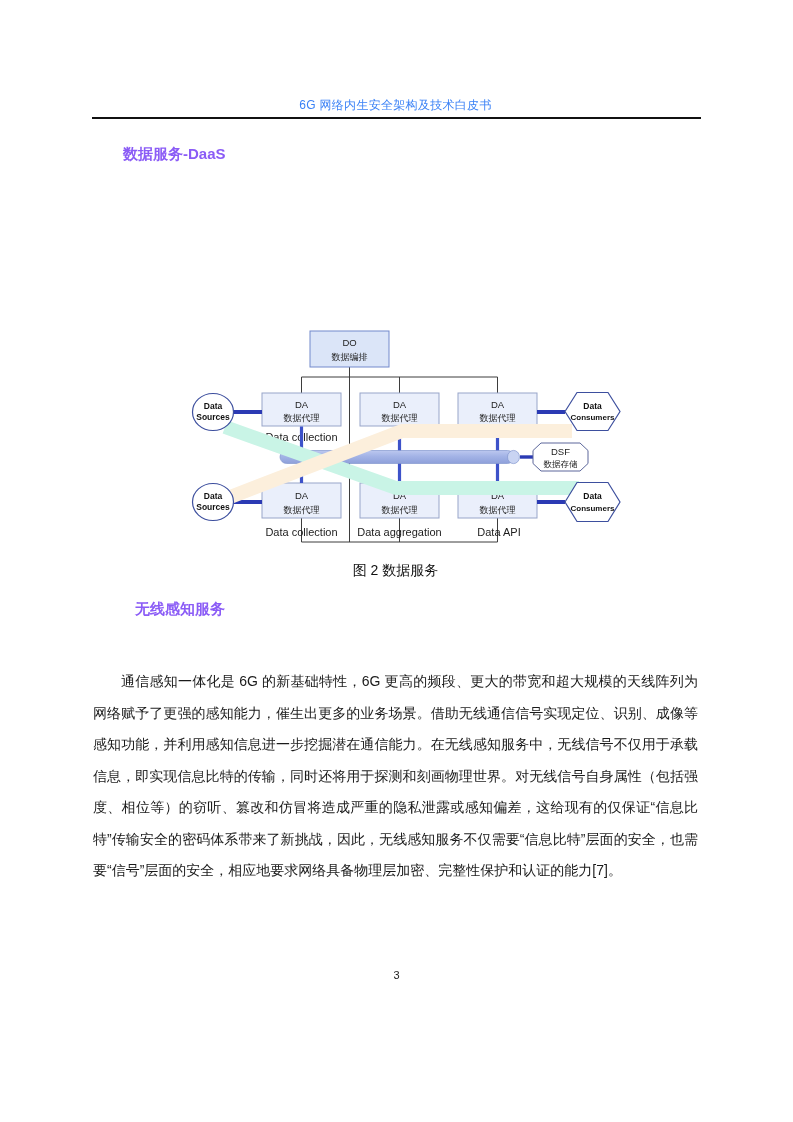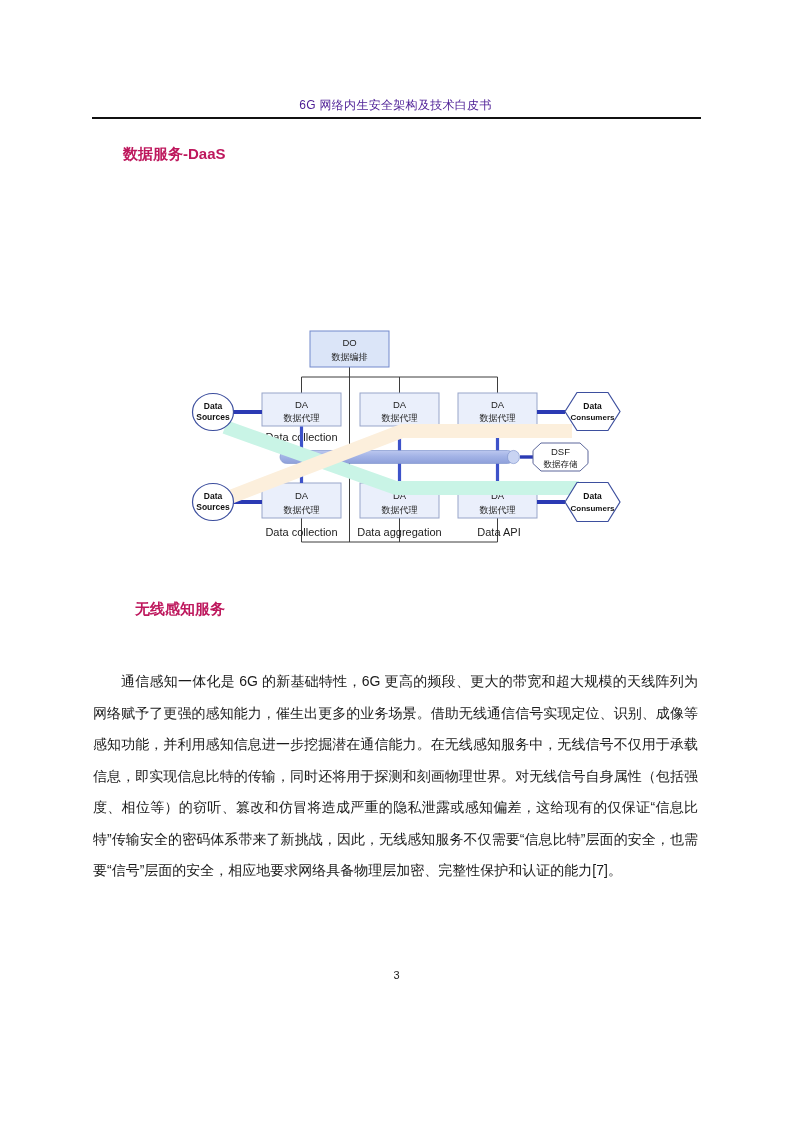--- a/index.html
+++ b/index.html
@@ -3,27 +3,27 @@
 <meta charset="utf-8">
 <style>
   html,body{margin:0;padding:0;background:#888;}
   .page{
     position:relative;width:793px;height:1122px;background:#ffffff;
     margin:0 auto;overflow:hidden;
     font-family:"Liberation Sans",sans-serif;color:#1c1c1c;
   }
   .doc-header{
     position:absolute;top:97px;left:93px;width:605px;text-align:center;
-    font-size:12px;color:#4c1d95;letter-spacing:.3px;
+    font-size:12px;color:#3b82f6;letter-spacing:.3px;
   }
   .header-rule{
     position:absolute;top:117px;left:92px;width:609px;height:2px;background:#111;
   }
   .sec-heading{
-    position:absolute;left:123px;font-size:15px;font-weight:bold;color:#be185d;text-align:center;
+    position:absolute;left:123px;font-size:15px;font-weight:bold;color:#8b5cf6;text-align:center;
   }
   .sec-heading.h1{top:145px;}
   .sec-heading.h2{top:600px;margin-left:12px;}
   .body-para{
     position:absolute;left:93px;width:605px;
     font-size:14px;line-height:31.5px;text-align:justify;text-align-last:left;
     text-indent:28px;color:#1a1a1a;
   }
   .para1{top:172px;}
   .para2{top:666px;}
@@ -148,19 +148,20 @@
       <text class="shape-lbl" x="412.5" y="78.5" font-size="8.5" text-anchor="middle">Data</text>
       <text class="shape-lbl" x="412.5" y="90" font-size="8" text-anchor="middle">Consumers</text>
     </g>
     <g>
       <path d="M385,172 L397,152.5 H428 L440,172 L428,191.5 H397 Z" fill="#ffffff" stroke="#3d4f9e" stroke-width="1.2"></path>
       <text class="shape-lbl" x="412.5" y="169" font-size="8.5" text-anchor="middle">Data</text>
       <text class="shape-lbl" x="412.5" y="180.5" font-size="8" text-anchor="middle">Consumers</text>
     </g>
   </svg>
 
+  <div class="fig-caption">图 2 数据服务</div>
 
   <div class="sec-heading h2">无线感知服务</div>
   <div class="body-para para2">通信感知一体化是 6G 的新基础特性，6G 更高的频段、更大的带宽和超大规模的天线阵列为网络赋予了更强的感知能力，催生出更多的业务场景。借助无线通信信号实现定位、识别、成像等感知功能，并利用感知信息进一步挖掘潜在通信能力。在无线感知服务中，无线信号不仅用于承载信息，即实现信息比特的传输，同时还将用于探测和刻画物理世界。对无线信号自身属性（包括强度、相位等）的窃听、篡改和仿冒将造成严重的隐私泄露或感知偏差，这给现有的仅保证“信息比特”传输安全的密码体系带来了新挑战，因此，无线感知服务不仅需要“信息比特”层面的安全，也需要“信号”层面的安全，相应地要求网络具备物理层加密、完整性保护和认证的能力[7]。</div>
 
   <div class="page-number">3</div>
 
 </div>
 
 </body></html>

